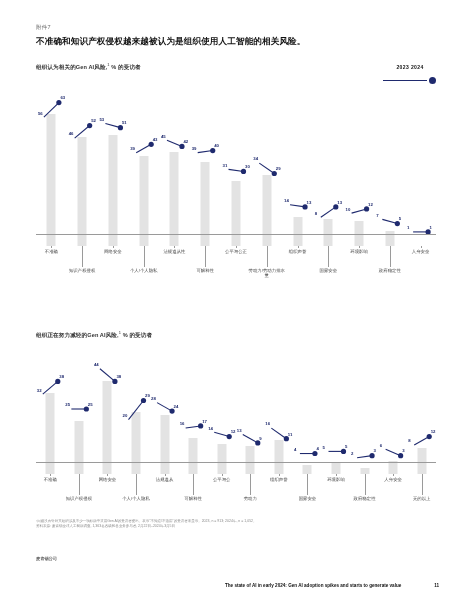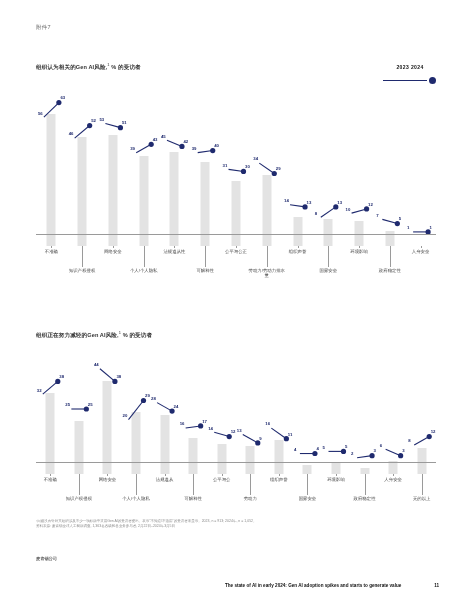--- a/index.html
+++ b/index.html
@@ -81,20 +81,21 @@
   }
   .footer-title{font-size:4.6px;font-weight:bold;color:#111;}
   .footer-page{font-size:4.6px;font-weight:bold;color:#111;}
 </style>
 </head>
 <body>
 
 <div class="page">
 
   <div class="exhibit-label">附件7</div>
+  <div class="headline">不准确和知识产权侵权越来越被认为是组织使用人工智能的相关风险。</div>
 
   <div class="legend">
     <div class="legend-text">2023 2024</div>
     <div class="legend-mark">
       <div class="legend-line"></div>
       <div class="legend-dot"></div>
     </div>
   </div>
 
   <div class="chart-block" id="chart1-block" style="top:62px;width:400px;">

